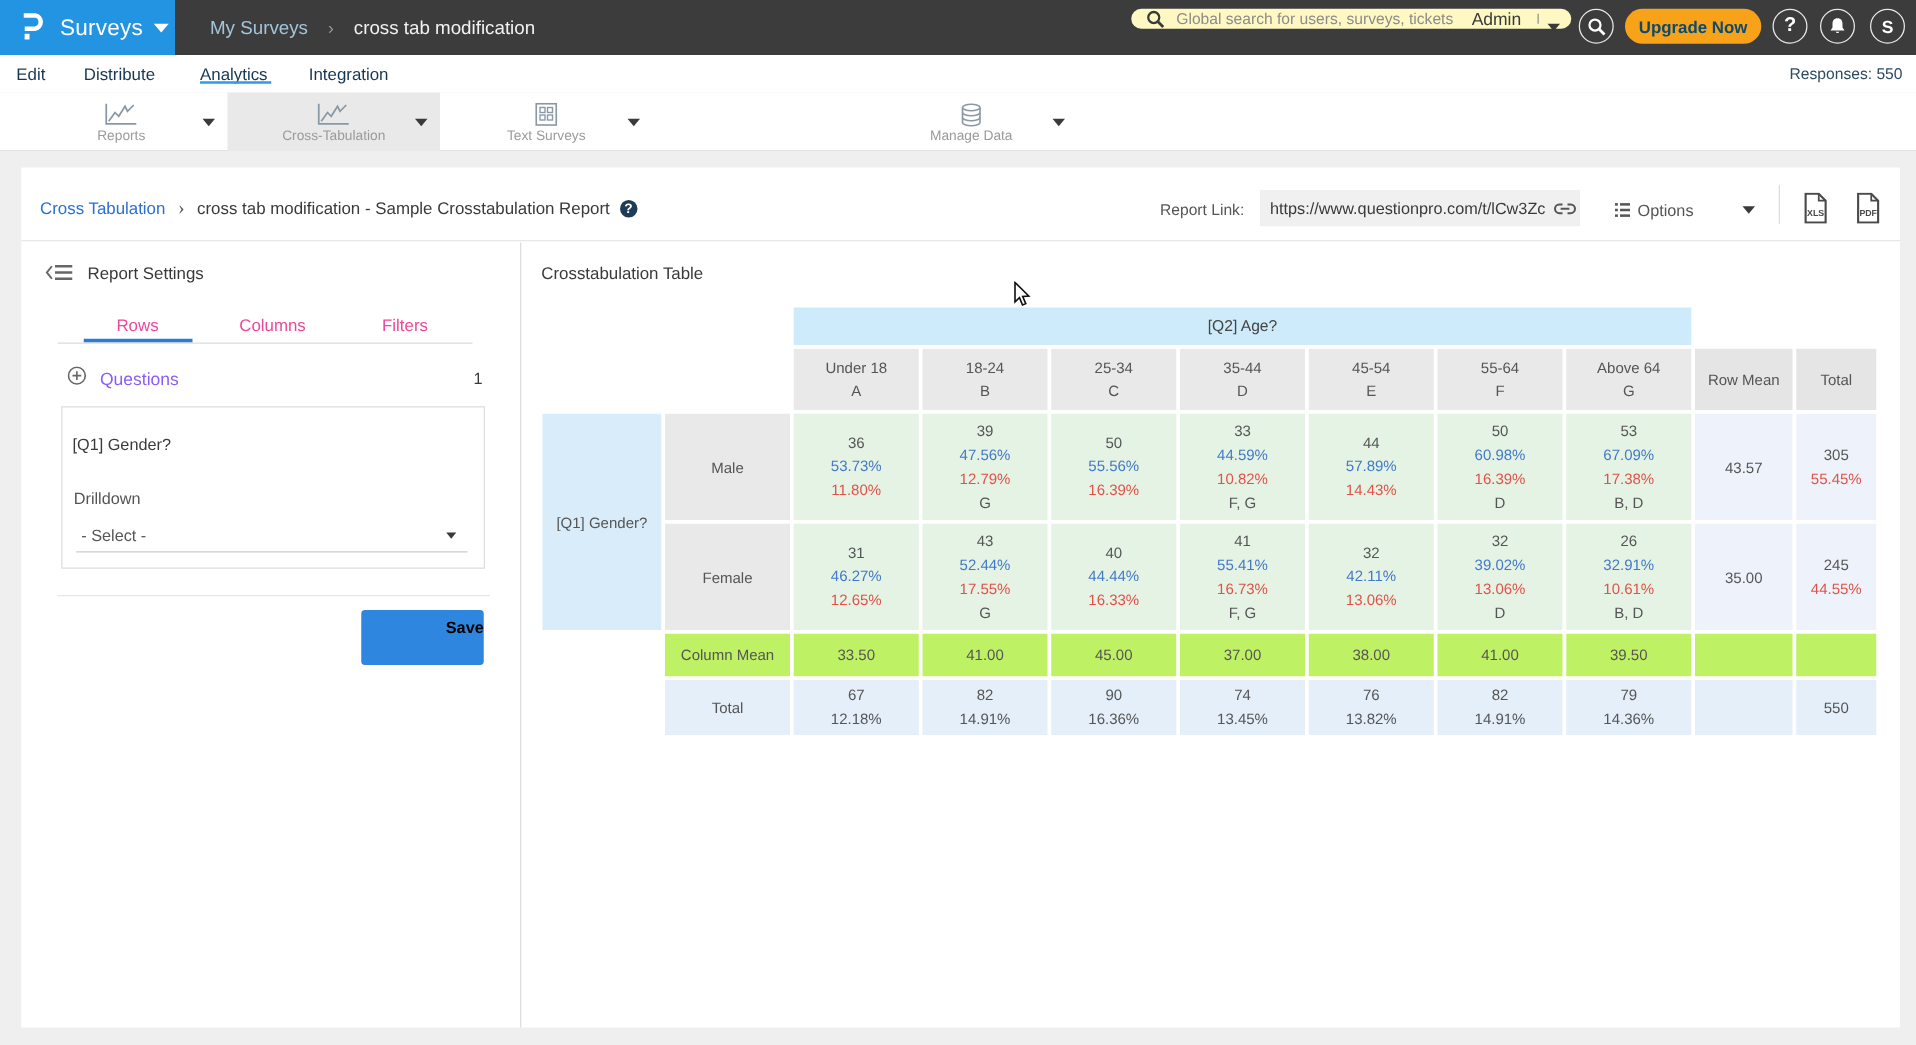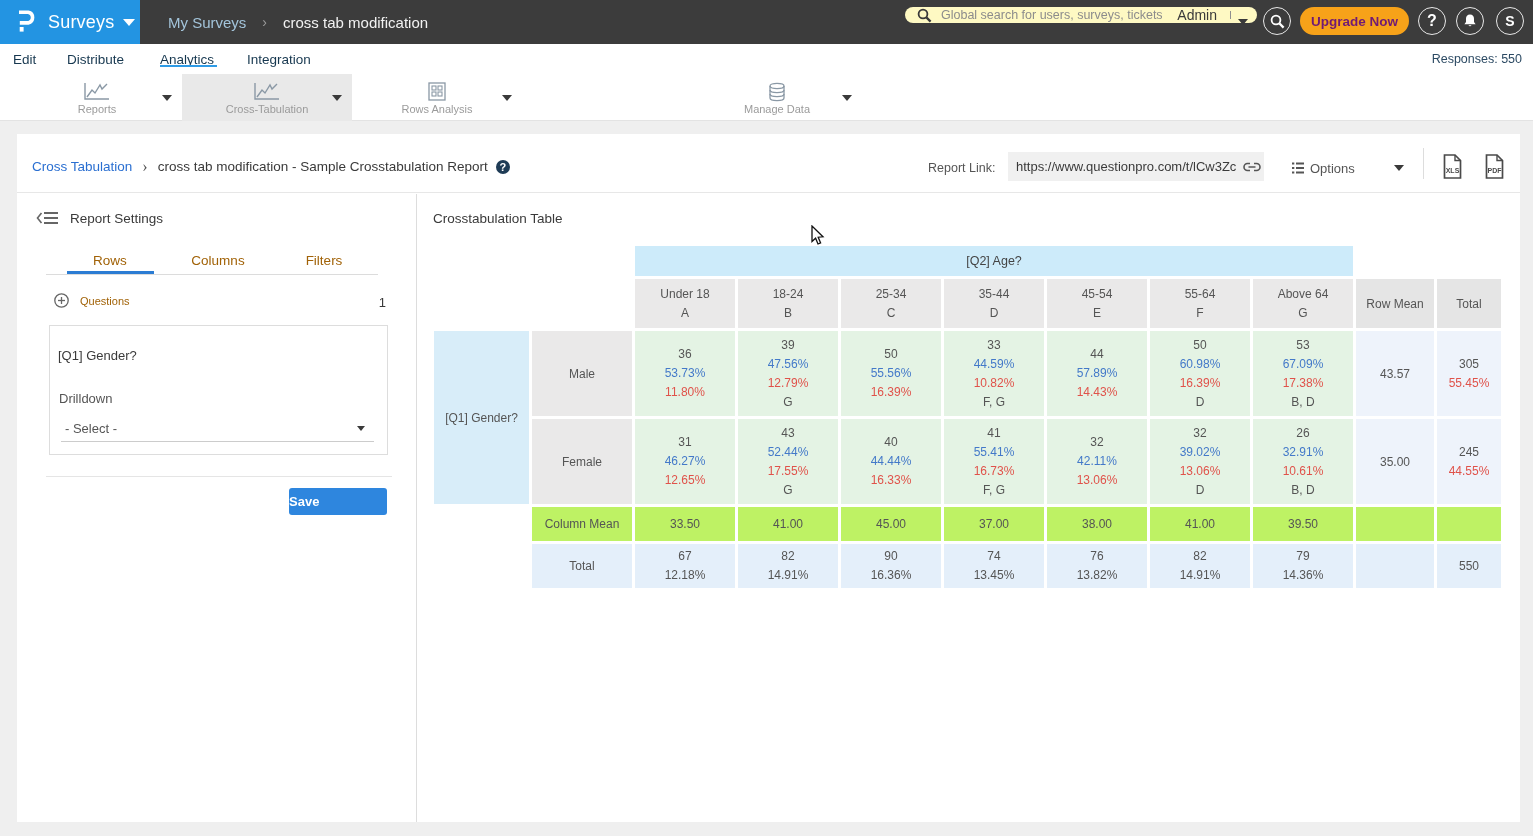--- a/index.html
+++ b/index.html
@@ -16,21 +16,21 @@
 .tb-crumb .mysur { color:#a3c4da; }
 .tb-crumb .sep { color:#9a9a9a; margin:0 16px; font-size:14px; }
 .tb-crumb .cur { color:#f2f2f2; }
 .searchpill { position:absolute; left:905px; top:7px; width:352px; height:16px; background:#fef9c3; border-radius:14px; display:flex; align-items:center; }
 .searchpill .mag { margin-left:12px; }
 .searchpill .ph { color:#8c8c8c; font-size:12.5px; margin-left:9px; }
 .searchpill .admin { position:absolute; right:40px; color:#3a3a3a; font-size:14px; }
 .searchpill .div { position:absolute; right:26px; top:4px; bottom:4px; width:1px; background:#8f8f8f; }
 .searchpill .car { position:absolute; right:9px; top:12px; width:0; height:0; border-left:5px solid transparent; border-right:5px solid transparent; border-top:6px solid #3a3a3a; }
 .circ { position:absolute; top:7px; width:28px; height:28px; border:1.5px solid #e8e8e8; border-radius:50%; display:flex; align-items:center; justify-content:center; color:#fff; }
-.upgrade { position:absolute; left:1300px; top:7px; width:109px; height:28px; background:#f7a219; border-radius:14px; color:#701a75; font-weight:bold; font-size:13.5px; display:flex; align-items:center; justify-content:center; }
+.upgrade { position:absolute; left:1300px; top:7px; width:109px; height:28px; background:#f7a219; border-radius:14px; color:#0c4a6e; font-weight:bold; font-size:13.5px; display:flex; align-items:center; justify-content:center; }
 
 
 .navrow { position:absolute; left:0; top:44px; width:1533px; height:30px; background:#fff; }
 .navrow a { position:absolute; top:0; height:30px; display:flex; align-items:center; color:#16374f; font-size:13.5px; text-decoration:none; }
 .nav-underline { position:absolute; left:160px; top:21px; width:57px; height:2px; background:#2e9be6; }
 .responses { position:absolute; right:11px; top:0; height:30px; display:flex; align-items:center; color:#2c4a63; font-size:12.5px; }
 
 
 .tabrow { position:absolute; left:0; top:74px; width:1533px; height:47px; background:#fff; border-bottom:1px solid #e3e3e3; }
 .tab { position:absolute; top:0; width:170px; height:47px; }
@@ -52,34 +52,34 @@
 .rl-input .url { margin-left:8px; font-size:13px; color:#3a3a3a; white-space:nowrap; overflow:hidden; width:225px; }
 .rl-opt { position:absolute; left:1293px; top:27px; font-size:13px; color:#555; }
 .rl-optcar { position:absolute; left:1377px; top:31px; width:0; height:0; border-left:5px solid transparent; border-right:5px solid transparent; border-top:6px solid #3a3a3a; }
 .rl-div { position:absolute; left:1406px; top:14px; width:1px; height:31px; background:#ddd; }
 
 
 .sidebar { position:absolute; left:0; top:60px; width:400px; height:628px; border-right:1px solid #ddd; }
 .rs-head { position:absolute; left:53px; top:17px; font-size:13.5px; color:#3a3a3a; }
 .rs-tabs { position:absolute; left:0; top:50px; width:400px; height:30px; }
 .rs-tabline { position:absolute; left:29px; top:30px; width:332px; height:1px; background:#dcdcdc; }
-.rs-tab { position:absolute; top:9px; width:106px; text-align:center; font-size:13.5px; color:#a16207; }
+.rs-tab { position:absolute; top:9px; width:106px; text-align:center; font-size:13.5px; color:#ec4899; }
 .rs-active-bar { position:absolute; left:50px; top:27px; width:87px; height:3px; background:#2b7cd3; }
 .q-row { position:absolute; left:37px; top:98px; width:332px; height:22px; }
 .q-row .plus { position:absolute; left:0; top:0; }
-.q-row .qtxt { position:absolute; left:26px; top:3px; font-size:11px; color:#a16207; }
+.q-row .qtxt { position:absolute; left:26px; top:3px; font-size:14px; color:#8b5cf6; }
 .q-row .qnum { position:absolute; right:0; top:3px; font-size:13px; color:#3a3a3a; }
 .q-box { position:absolute; left:32px; top:131px; width:339px; height:130px; border:1px solid #ddd; }
 .q-box .g { position:absolute; left:8px; top:22px; font-size:13px; color:#3a3a3a; }
 .q-box .d { position:absolute; left:9px; top:65px; font-size:13px; color:#555; }
 .q-box .sel { position:absolute; left:11px; top:93px; width:313px; height:23px; border-bottom:1px solid #ccc; font-size:13px; color:#555; }
 .q-box .sel .seltxt { position:absolute; left:4px; top:2px; }
 .q-box .selcar { position:absolute; right:9px; top:7px; width:0; height:0; border-left:4.5px solid transparent; border-right:4.5px solid transparent; border-top:5.5px solid #3a3a3a; }
 .rs-hr { position:absolute; left:29px; top:282px; width:346px; height:1px; background:#e5e5e5; }
-.savebtn { position:absolute; left:272px; top:294px; width:98px; height:27px; background:#2e86de; border-radius:3px; color:#ffffff; font-size:13px; font-weight:bold; text-align:left; line-height:27px; }
+.savebtn { position:absolute; left:272px; top:294px; width:98px; height:44px; background:#2e86de; border-radius:3px; color:#000000; font-size:13px; font-weight:bold; text-align:right; line-height:27px; }
 
 
 .main { position:absolute; left:401px; top:60px; width:1102px; height:628px; }
 .ct-title { position:absolute; left:15px; top:17px; font-size:13.5px; color:#3a3a3a; }
 table.ct { position:absolute; left:13px; top:49px; border-collapse:separate; border-spacing:3px; font-size:12px; color:#555; }
 table.ct td { text-align:center; vertical-align:middle; padding:0; }
 .h-age { background:#cdebfa; height:30px; font-size:12.5px; color:#444; }
 .h-col { background:#eae9e9; height:49px; line-height:19px; }
 .h-rm { background:#e5e5e5; }
 .c-gender { background:#d8edf9; width:95px; }
@@ -170,21 +170,21 @@
   <div class="tab" style="left:352px;">
     <div class="ic">
         <svg width="20" height="19" viewBox="0 0 20 19">
           <rect x="2" y="1" width="16" height="17" fill="none" stroke="#8a98a5" stroke-width="1.3"></rect>
           <rect x="5" y="4" width="4" height="4" fill="none" stroke="#8a98a5" stroke-width="1.1"></rect>
           <rect x="11" y="4" width="4" height="4" fill="none" stroke="#8a98a5" stroke-width="1.1"></rect>
           <rect x="5" y="10" width="4" height="4" fill="none" stroke="#8a98a5" stroke-width="1.1"></rect>
           <rect x="11" y="10" width="4" height="4" fill="none" stroke="#8a98a5" stroke-width="1.1"></rect>
         </svg>
       </div>
-    <div class="lbl">Rows Analysis</div>
+    <div class="lbl">Text Surveys</div>
       <span class="car"></span>
   </div>
   <div class="tab" style="left:692px;">
     <div class="ic">
         <svg width="18" height="20" viewBox="0 0 18 20">
           <ellipse cx="9" cy="4" rx="7" ry="2.6" fill="none" stroke="#8a98a5" stroke-width="1.3"></ellipse>
           <path d="M2 4 v4 c0 1.4 3.1 2.6 7 2.6 s7 -1.2 7 -2.6 v-4" fill="none" stroke="#8a98a5" stroke-width="1.3"></path>
           <path d="M2 8 v4 c0 1.4 3.1 2.6 7 2.6 s7 -1.2 7 -2.6 v-4" fill="none" stroke="#8a98a5" stroke-width="1.3"></path>
           <path d="M2 12 v4 c0 1.4 3.1 2.6 7 2.6 s7 -1.2 7 -2.6 v-4" fill="none" stroke="#8a98a5" stroke-width="1.3"></path>
         </svg>

